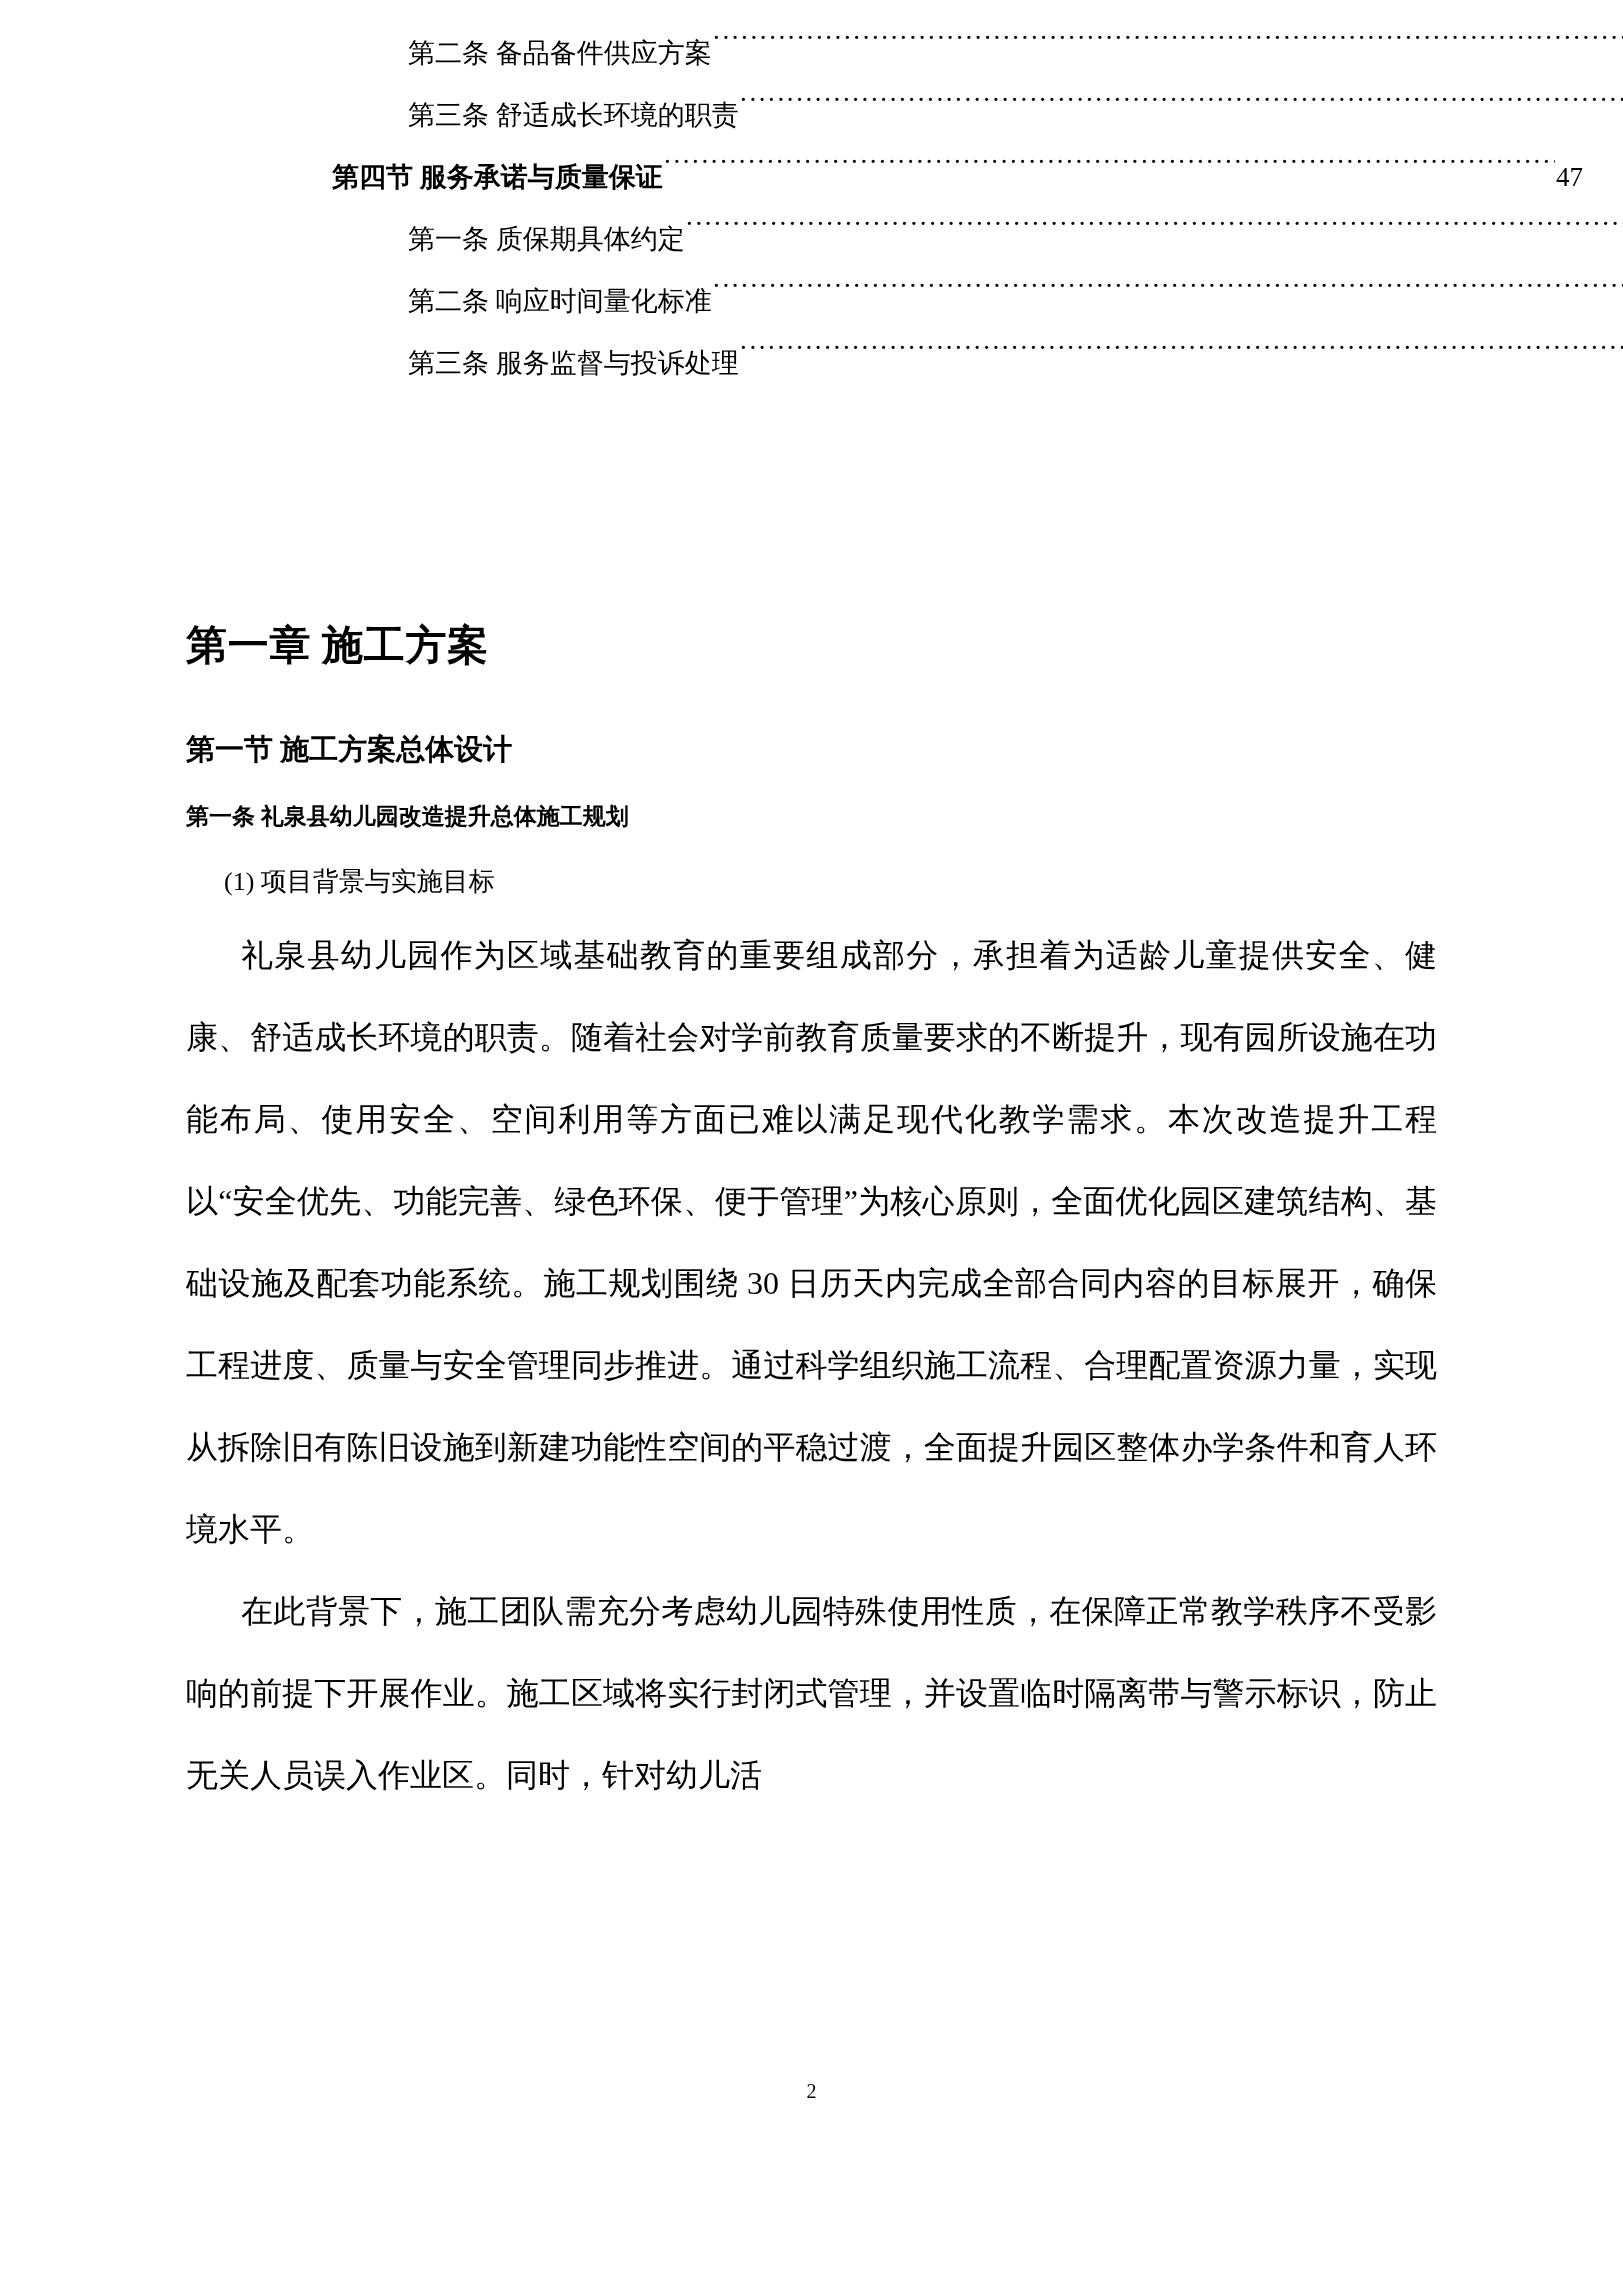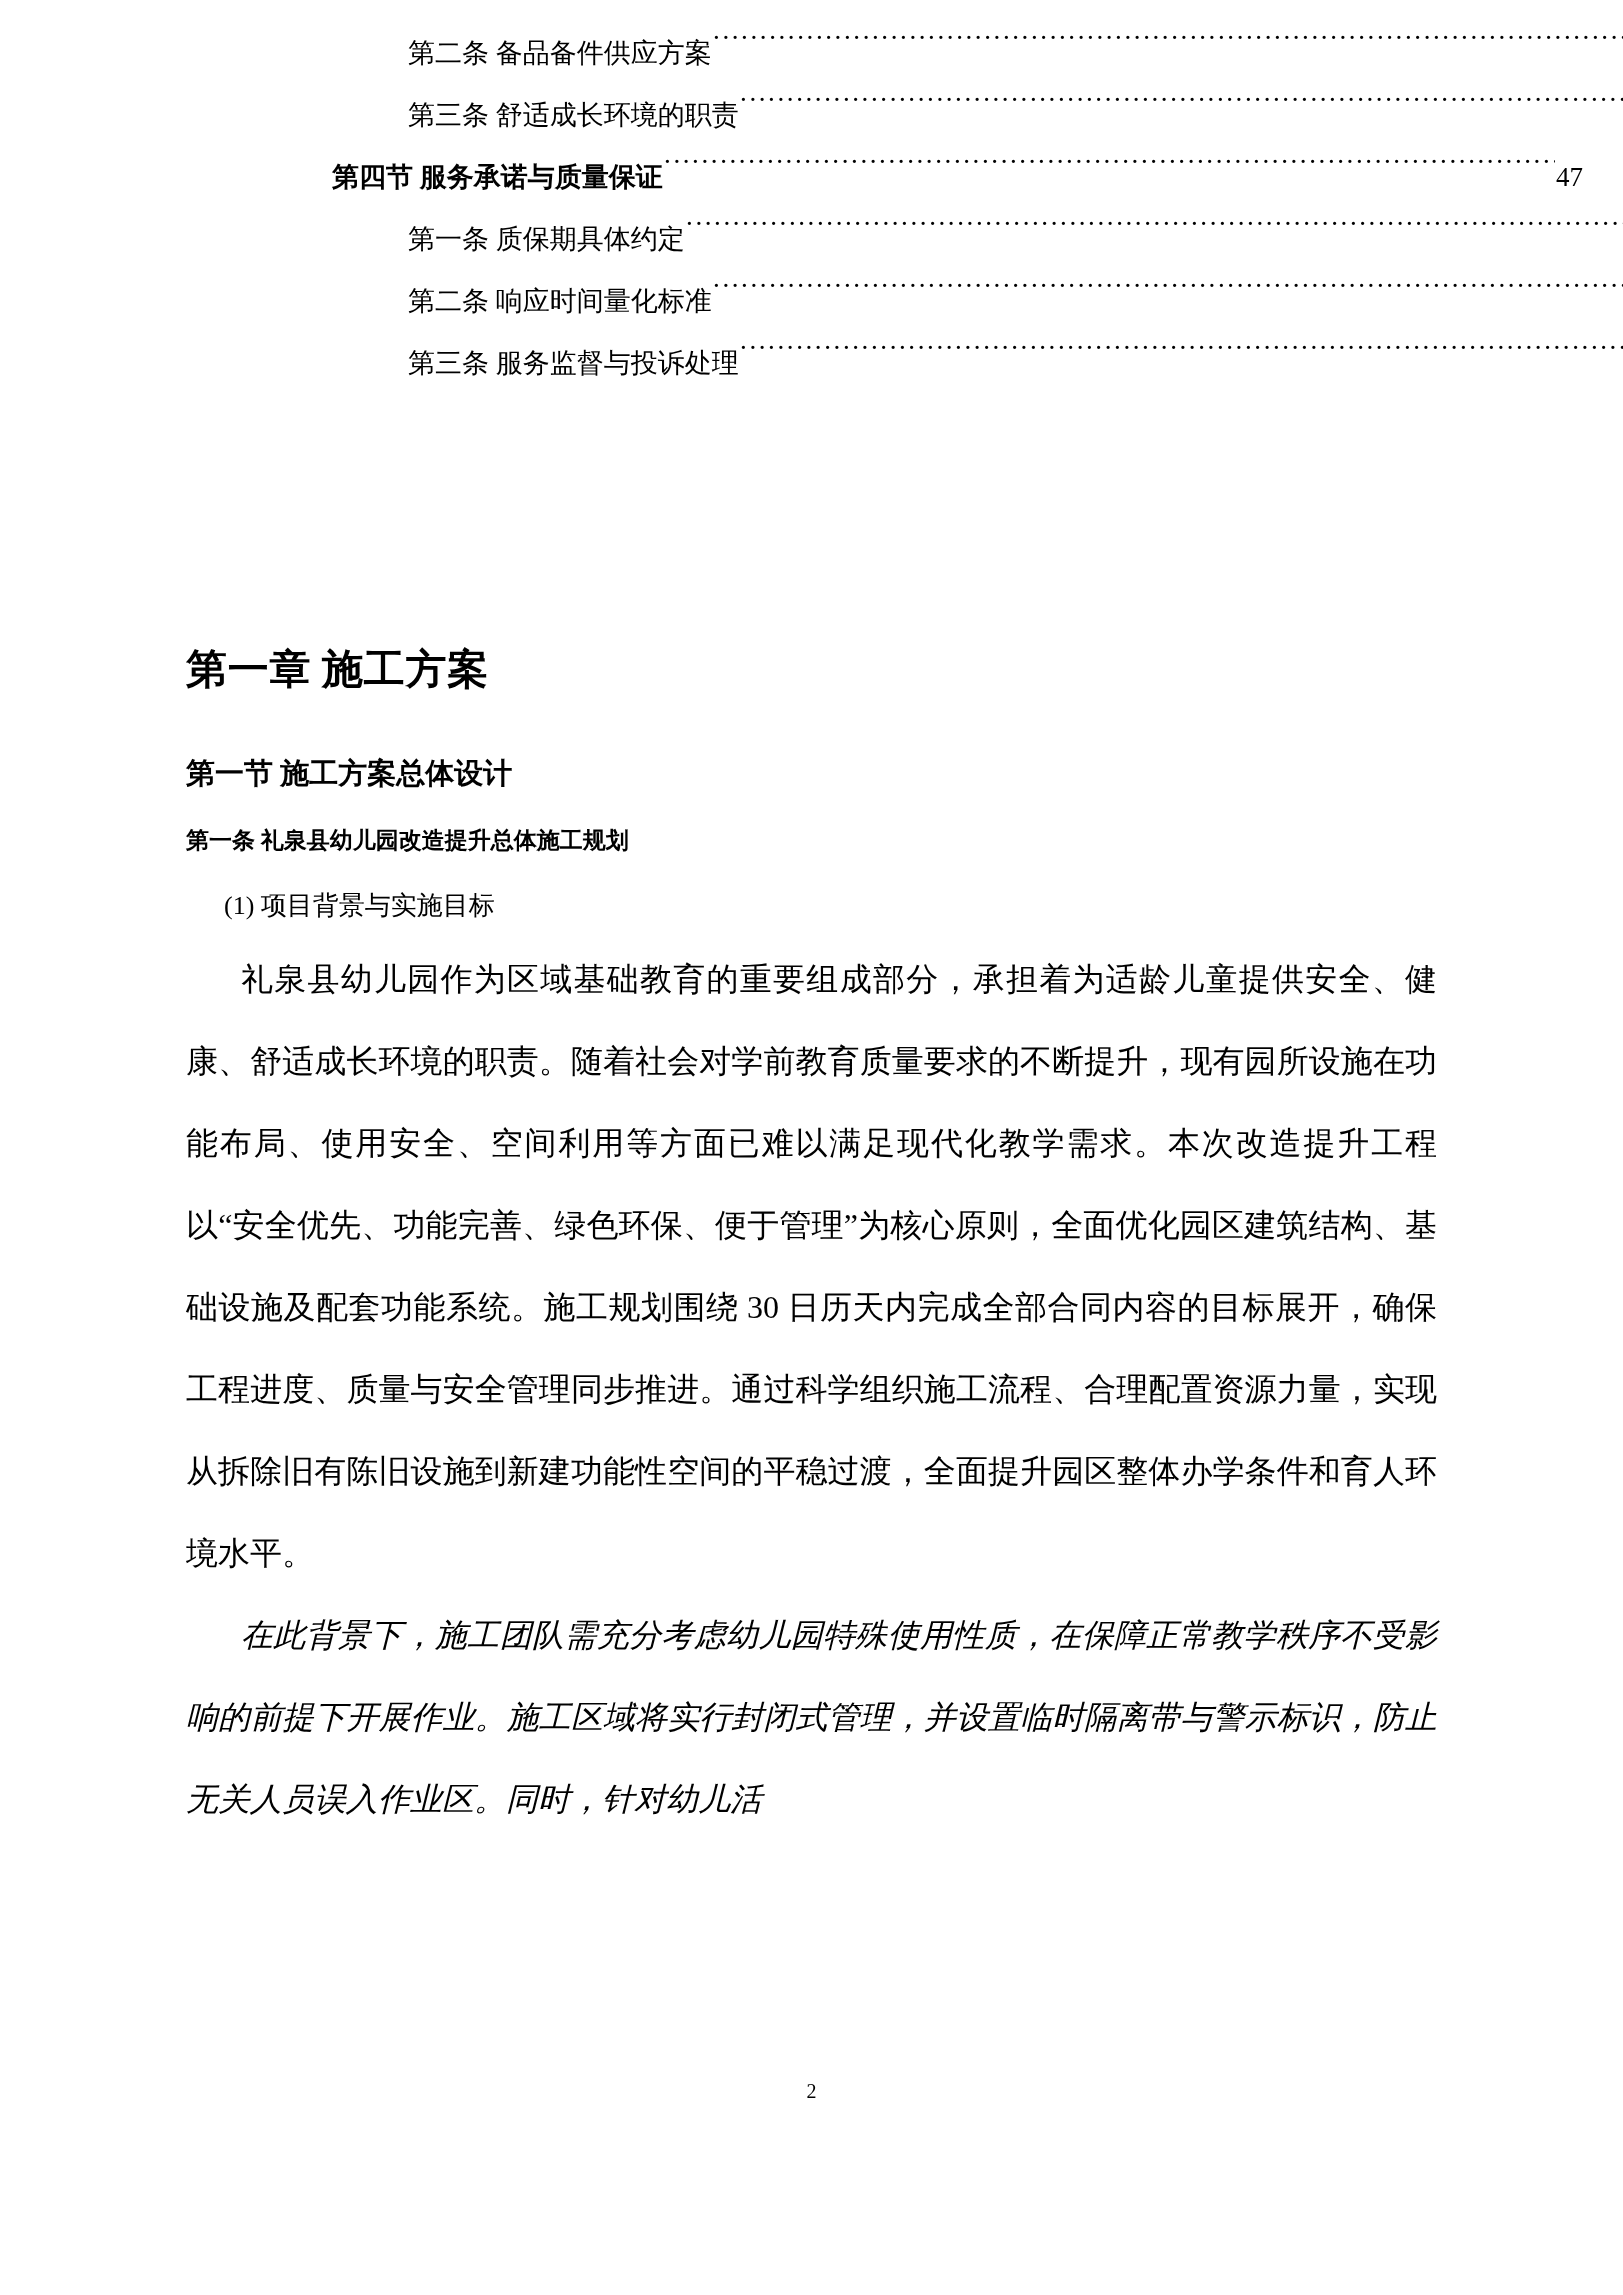--- a/index.html
+++ b/index.html
@@ -76,21 +76,21 @@
     text-align: right;
     font-weight: normal;
     font-family: "Liberation Serif", serif;
   }
   .toc-row.level-2 .toc-page { padding-left: 0px; }
 
   
   .body-block {
     position: absolute;
     left: 186px;
-    top: 633px;
+    top: 609px;
     width: 1251px;
   }
 
   .chapter-title {
     font-size: 41px;
     font-weight: bold;
     line-height: 72px;
     letter-spacing: 0.7px;
     margin: 0 0 41px 0;
   }
@@ -118,21 +118,21 @@
 
   .para {
     font-size: 32px;
     line-height: 82px;
     text-align: justify;
     text-justify: inter-ideograph;
     text-indent: 55px;
     margin: 0;
   }
 
-  .para + .para { margin-top: 0; font-style: italic; }
+  .para + .para { margin-top: 0; }
 
   .page-number {
     position: absolute;
     left: 0;
     right: 0;
     top: 2078px;
     text-align: center;
     font-size: 20px;
     line-height: 26px;
     font-family: "Liberation Serif", serif;

